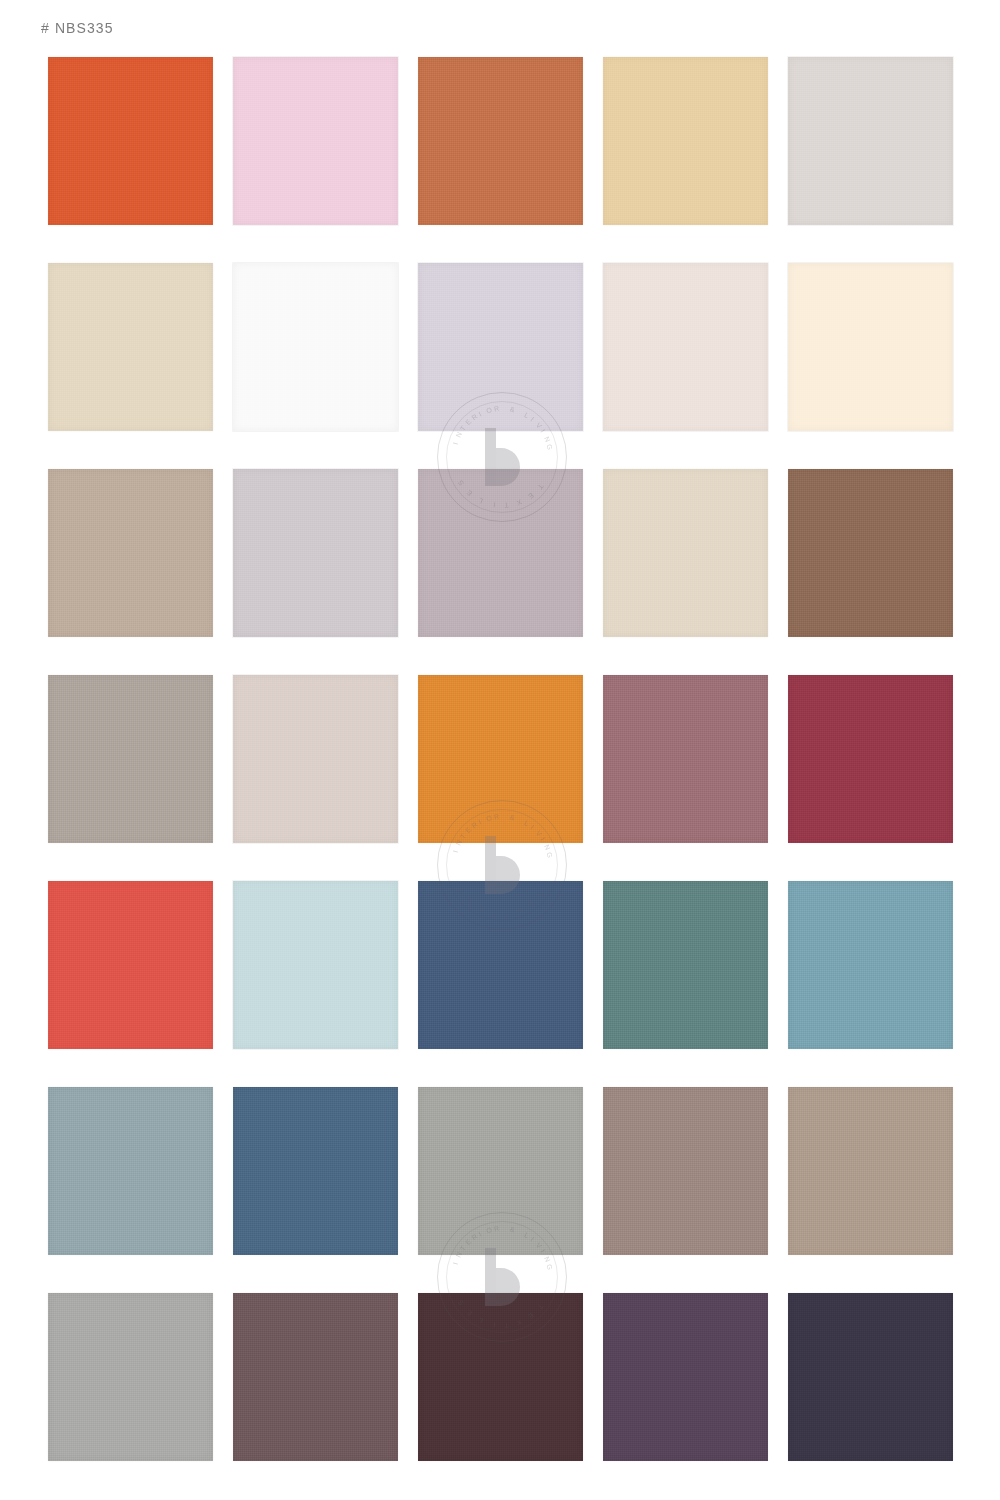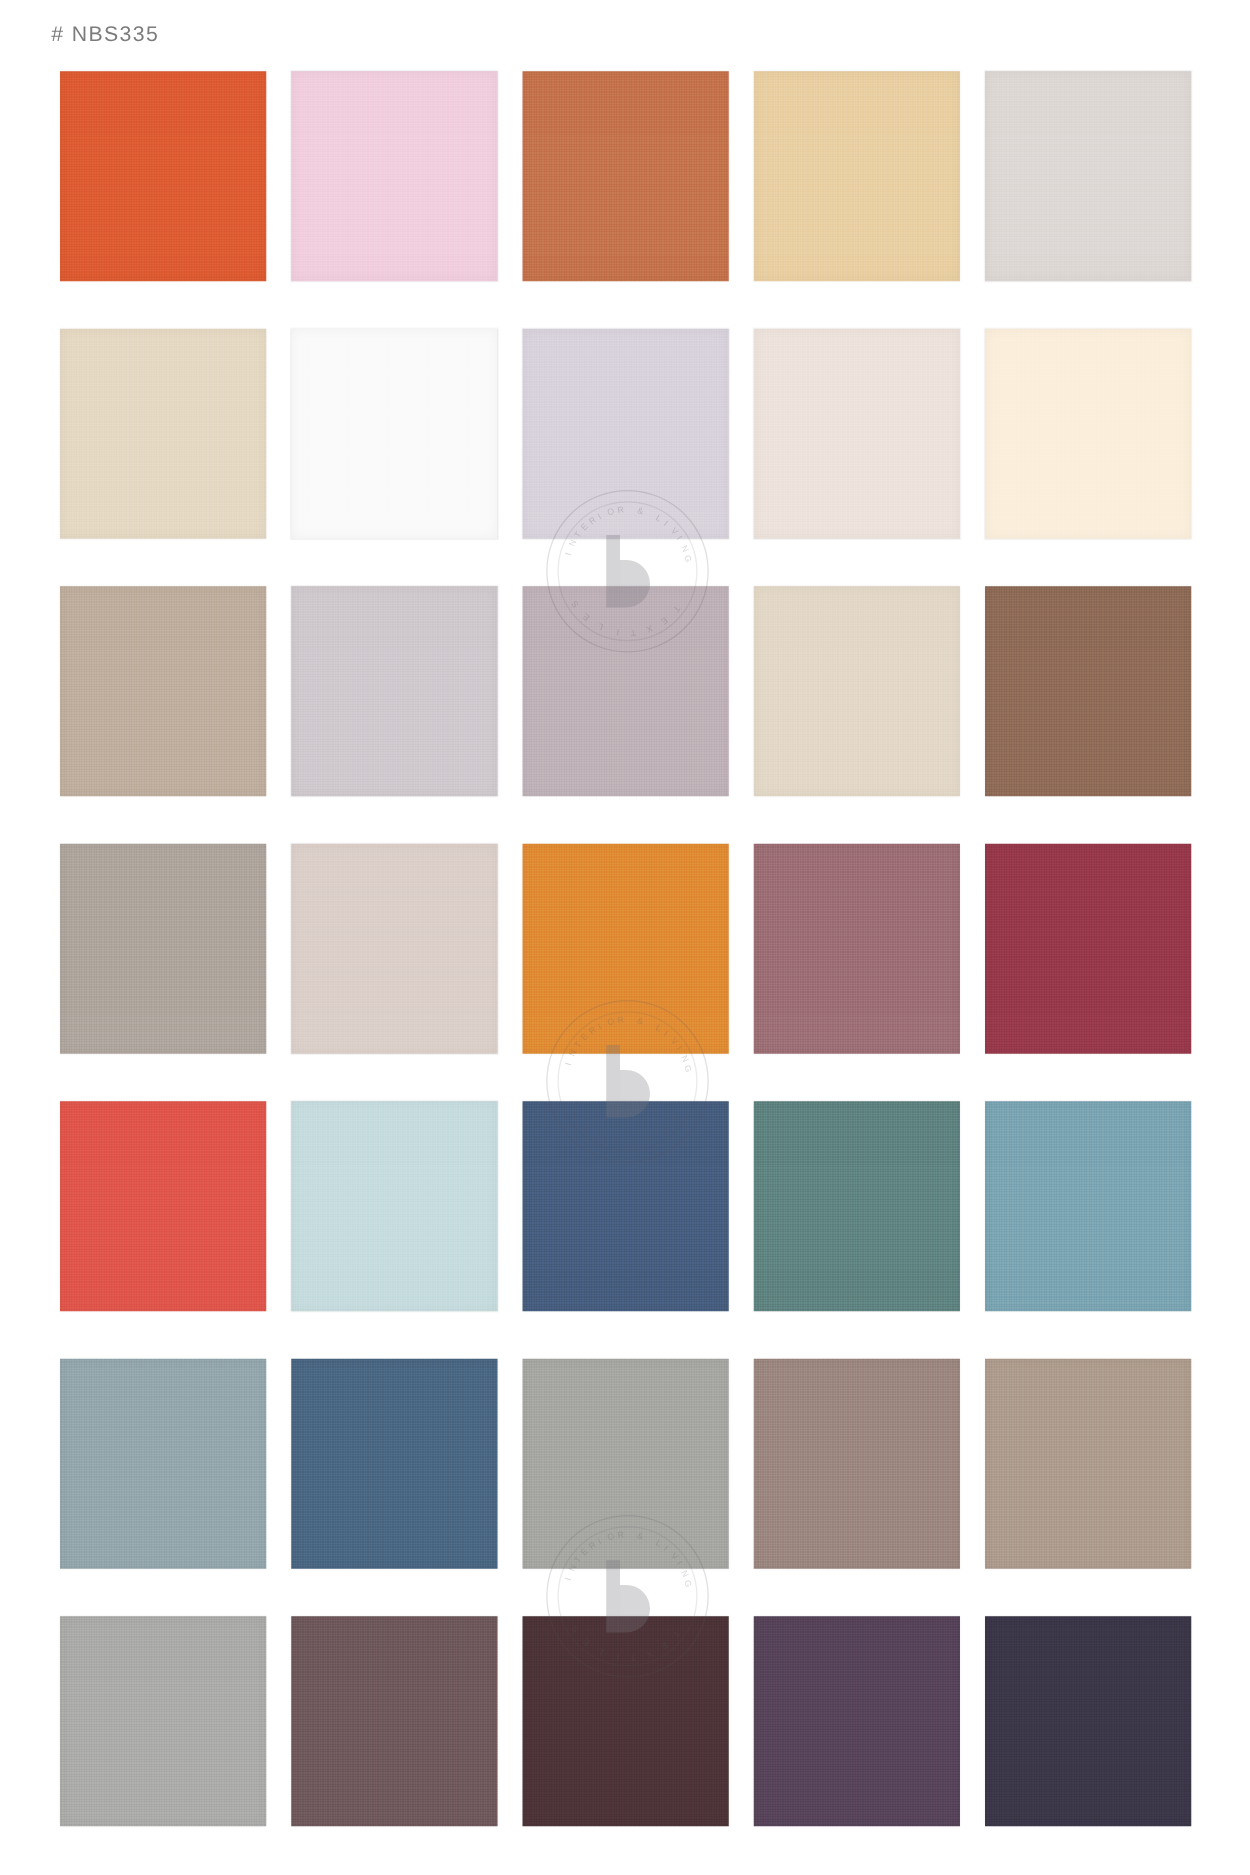--- a/index.html
+++ b/index.html
@@ -28,21 +28,21 @@
     position: absolute;
     left: 0;
     top: 0;
     width: 1000px;
     height: 57px;
     box-sizing: border-box;
     padding: 18px 0 0 41px;
   }
   .palette-code {
     font-family: "Liberation Sans", sans-serif;
-    font-size: 17px;
+    font-size: 14px;
     letter-spacing: 1.1px;
     color: #7c7c7c;
     line-height: 20px;
     white-space: nowrap;
     filter: blur(0.25px);
   }
 
   
   .swatch-grid {
     position: absolute;

